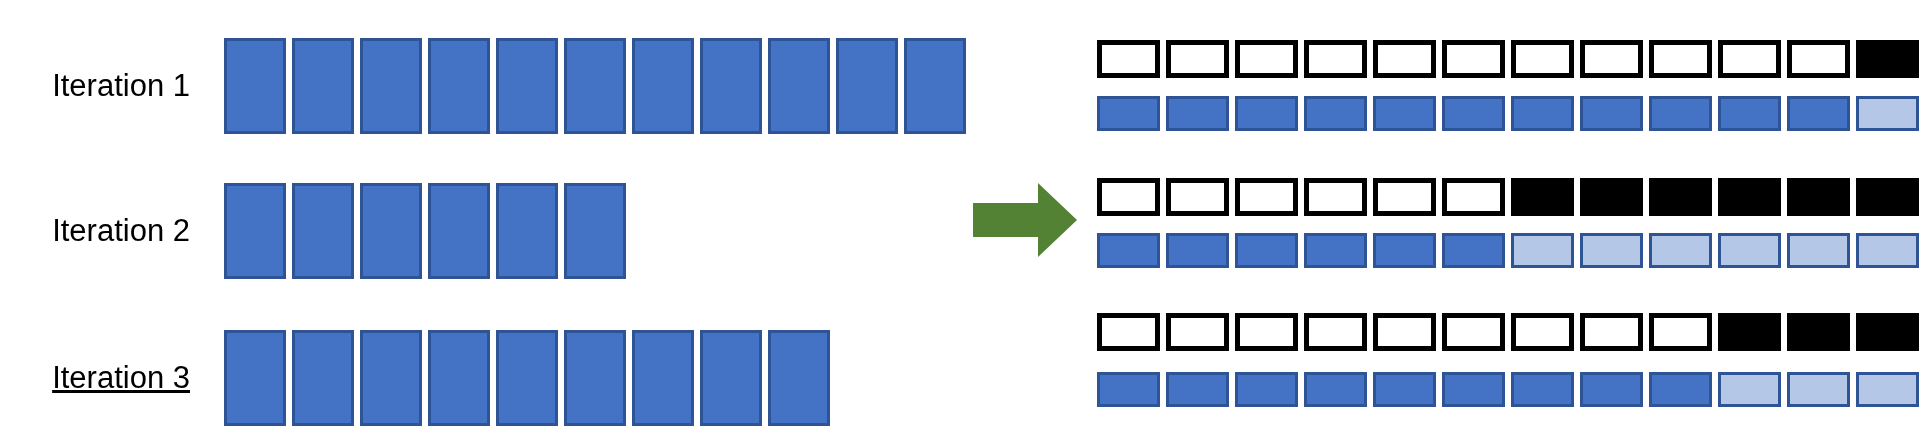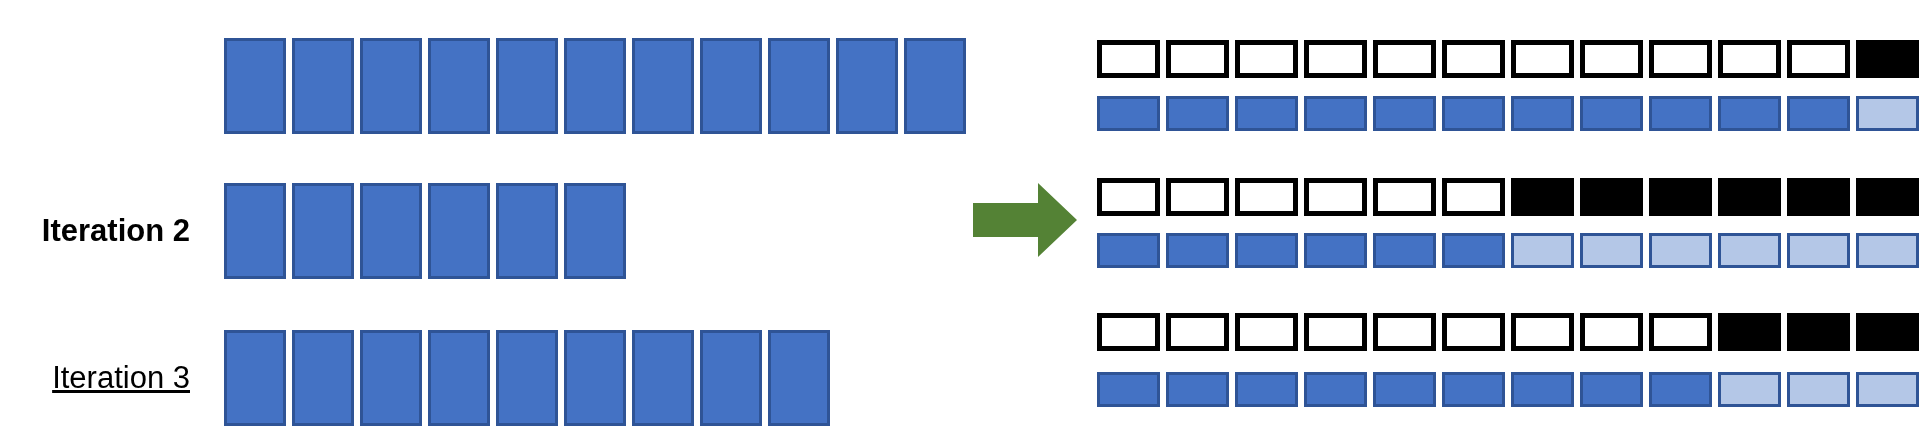--- a/index.html
+++ b/index.html
@@ -70,21 +70,22 @@
     top: 183px;
     width: 105px;
     height: 75px;
   }
 </style>
 </head>
 <body>
 
 <div class="canvas" style="--bg: #FFFFFF; --block-fill: #4472C4; --block-border: #2F5496; --slot-inactive: #B4C7E7; --mask-border: #000000; --mask-filled: #000000; --mask-empty: #FFFFFF; --label-color: #000000;">
 
-  <div class="iter-label" style="top: 231px; font-weight: bold;">Iteration 2</div>
+  <div class="iter-label" style="top: 86px;">Iteration 1</div>
+  <div class="iter-label" style="top: 231px;">Iteration 2</div>
   <div class="iter-label" style="top: 378px; text-decoration: underline;">Iteration 3</div>
 
   <div class="left-row" style="top: 38px;">
       <div class="unit-block"></div>
       <div class="unit-block"></div>
       <div class="unit-block"></div>
       <div class="unit-block"></div>
       <div class="unit-block"></div>
       <div class="unit-block"></div>
       <div class="unit-block"></div>

